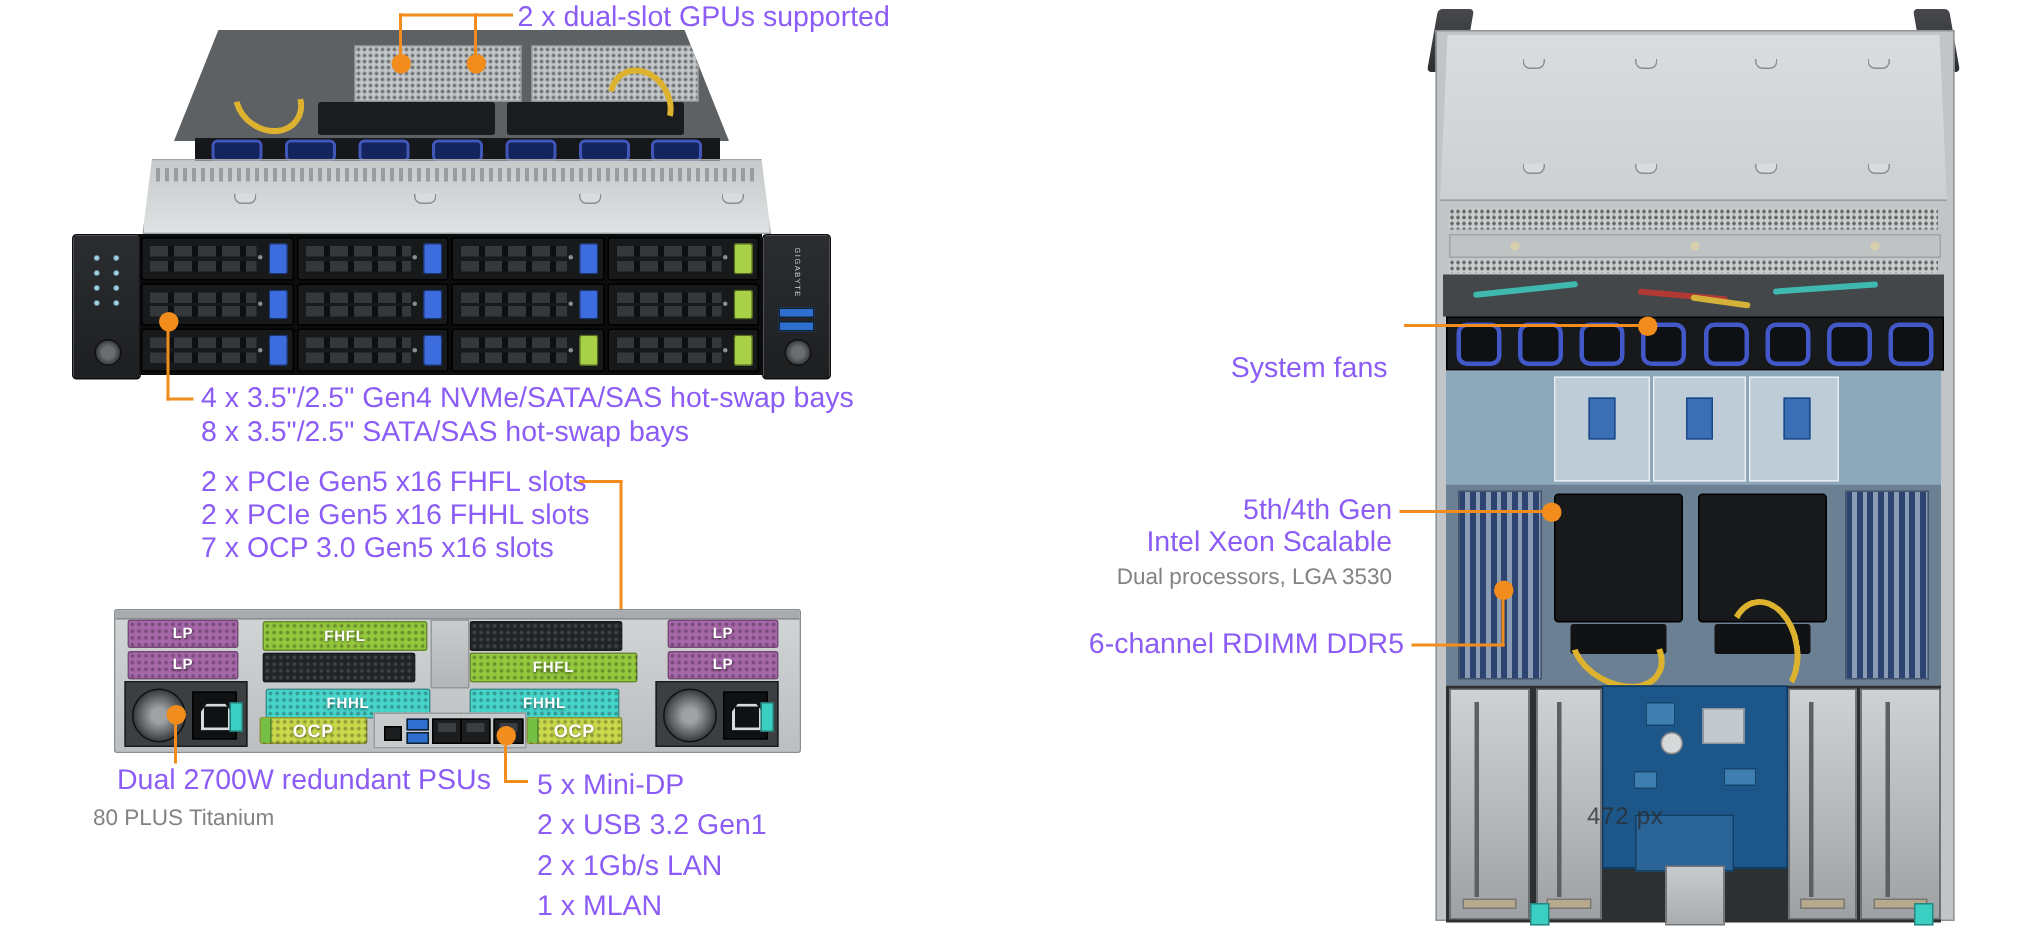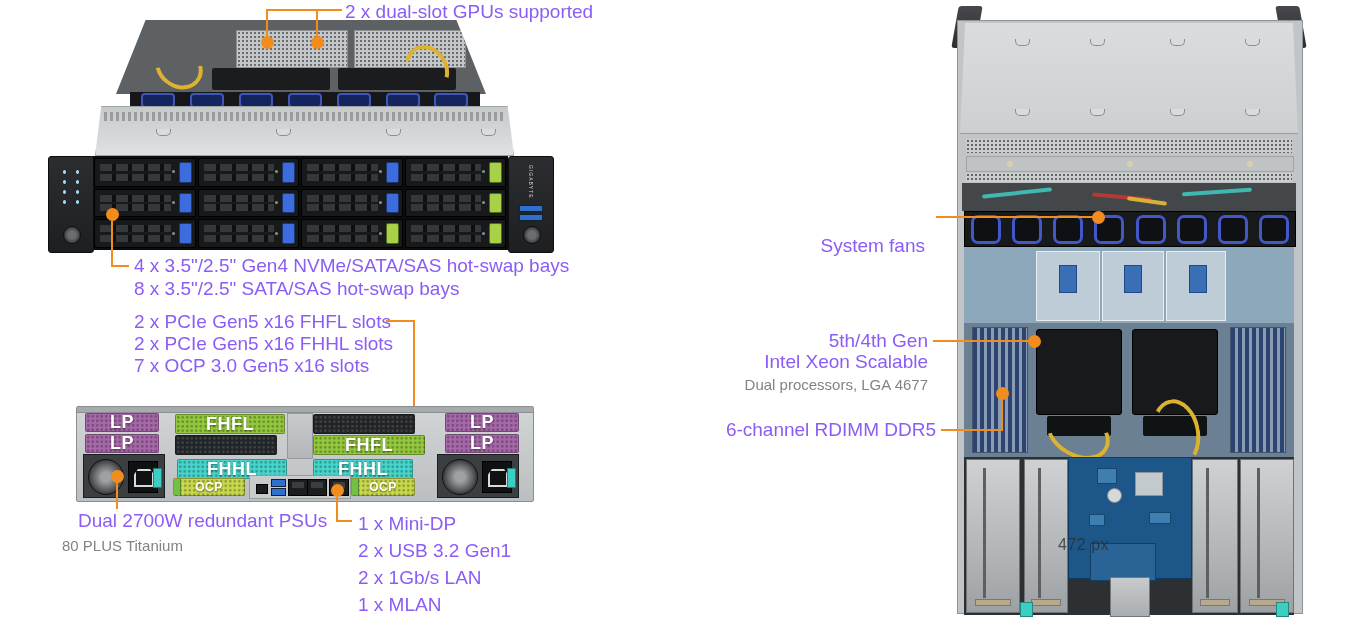--- a/index.html
+++ b/index.html
@@ -9,21 +9,21 @@
   
   .cline{position:absolute;background:var(--accent,#F28C1C);}
   .cdot{position:absolute;width:13px;height:13px;border-radius:50%;background:var(--accent,#F28C1C);}
   .note{position:absolute;font-size:19px;line-height:23px;color:#8b5cf6;white-space:nowrap;}
   .note.small{font-size:15px;color:#818385;}
   .ralign{text-align:right;}
   
   .mesh{background-image:radial-gradient(circle,rgba(0,0,0,.28) 1.1px,transparent 1.5px);background-size:4.5px 4.5px;}
   .mesh-light{background-image:radial-gradient(circle,rgba(255,255,255,.14) 1.1px,transparent 1.5px);background-size:4.5px 4.5px;}
   .slot{position:absolute;border:1px solid rgba(0,0,0,.30);box-sizing:border-box;display:flex;align-items:center;justify-content:center;border-radius:2px;}
-  .slot-label{color:#fff;font-weight:bold;font-size:18px;letter-spacing:.5px;text-shadow:0 1px 2px rgba(0,0,0,.45);}
+  .slot-label{color:#fff;font-weight:bold;font-size:10px;letter-spacing:.5px;text-shadow:0 1px 2px rgba(0,0,0,.45);}
   
   #front-view{left:46px;top:12px;width:508px;height:240px;}
   .fv-open{position:absolute;left:70px;top:8px;width:370px;height:74px;background:#5d6164;
            clip-path:polygon(8% 0,92% 0,100% 100%,0 100%);}
   .fv-perf{position:absolute;background:#c3c7c9;border:1px solid #8c9093;
            background-image:radial-gradient(circle,rgba(0,0,0,.45) 1px,transparent 1.3px);background-size:4px 4px;}
   .fv-shroud{position:absolute;background:#1a1c1e;border-radius:2px;}
   .cable-y{position:absolute;border:4px solid #dcb22e;border-radius:50%;border-top-color:transparent;border-left-color:transparent;}
   .fv-fanbar{position:absolute;left:84px;top:80px;width:342px;height:16px;background:#15171a;
              display:flex;align-items:center;justify-content:space-around;padding:0 4px;}
@@ -285,21 +285,21 @@
 
   <div class="cdot" style="left:111px;top:470px;"></div>
   <div class="cline" style="left:116px;top:482px;width:2px;height:27px;"></div>
   <div class="note" style="left:78px;top:509px;">Dual 2700W redundant PSUs</div>
   <div class="note small" style="left:62px;top:534px;">80 PLUS Titanium</div>
 
   <div class="cdot" style="left:331px;top:484px;"></div>
   <div class="cline" style="left:336px;top:497px;width:2px;height:25px;"></div>
   <div class="cline" style="left:336px;top:520px;width:16px;height:2px;"></div>
   <div class="note" style="left:358px;top:510px;line-height:27px;">
-    <div>1 x Mini-DP</div>
+    <div>5 x Mini-DP</div>
     <div>2 x USB 3.2 Gen1</div>
     <div>2 x 1Gb/s LAN</div>
     <div>1 x MLAN</div>
   </div>
 
   <div class="abs" id="top-view">
     <div class="tv-handle" style="left:10px;transform:skewX(-10deg);"></div>
     <div class="tv-handle" style="right:10px;transform:skewX(10deg);"></div>
     <div class="tv-body">
       <div class="tv-cover">
@@ -373,21 +373,21 @@
   </div>
 
   <div class="note ralign" style="right:425px;top:206px;margin-top:28px;">System fans</div>
   <div class="cline" style="left:936px;top:216px;width:158px;height:2px;"></div>
   <div class="cdot" style="left:1092px;top:211px;"></div>
 
   <div class="note ralign" style="right:422px;top:330px;line-height:21px;">
     <div>5th/4th Gen</div>
     <div>Intel Xeon Scalable</div>
   </div>
-  <div class="note small ralign" style="right:422px;top:373px;">Dual processors, LGA 4677</div>
+  <div class="note small ralign" style="right:422px;top:373px;">Dual processors, LGA 3530</div>
   <div class="cline" style="left:933px;top:340px;width:96px;height:2px;"></div>
   <div class="cdot" style="left:1028px;top:335px;"></div>
 
   <div class="note ralign" style="right:414px;top:419px;line-height:22px;">
     <div>6-channel RDIMM DDR5</div>
   </div>
   <div class="cline" style="left:941px;top:429px;width:62px;height:2px;"></div>
   <div class="cline" style="left:1001px;top:397px;width:2px;height:34px;"></div>
   <div class="cdot" style="left:996px;top:387px;"></div>
 

